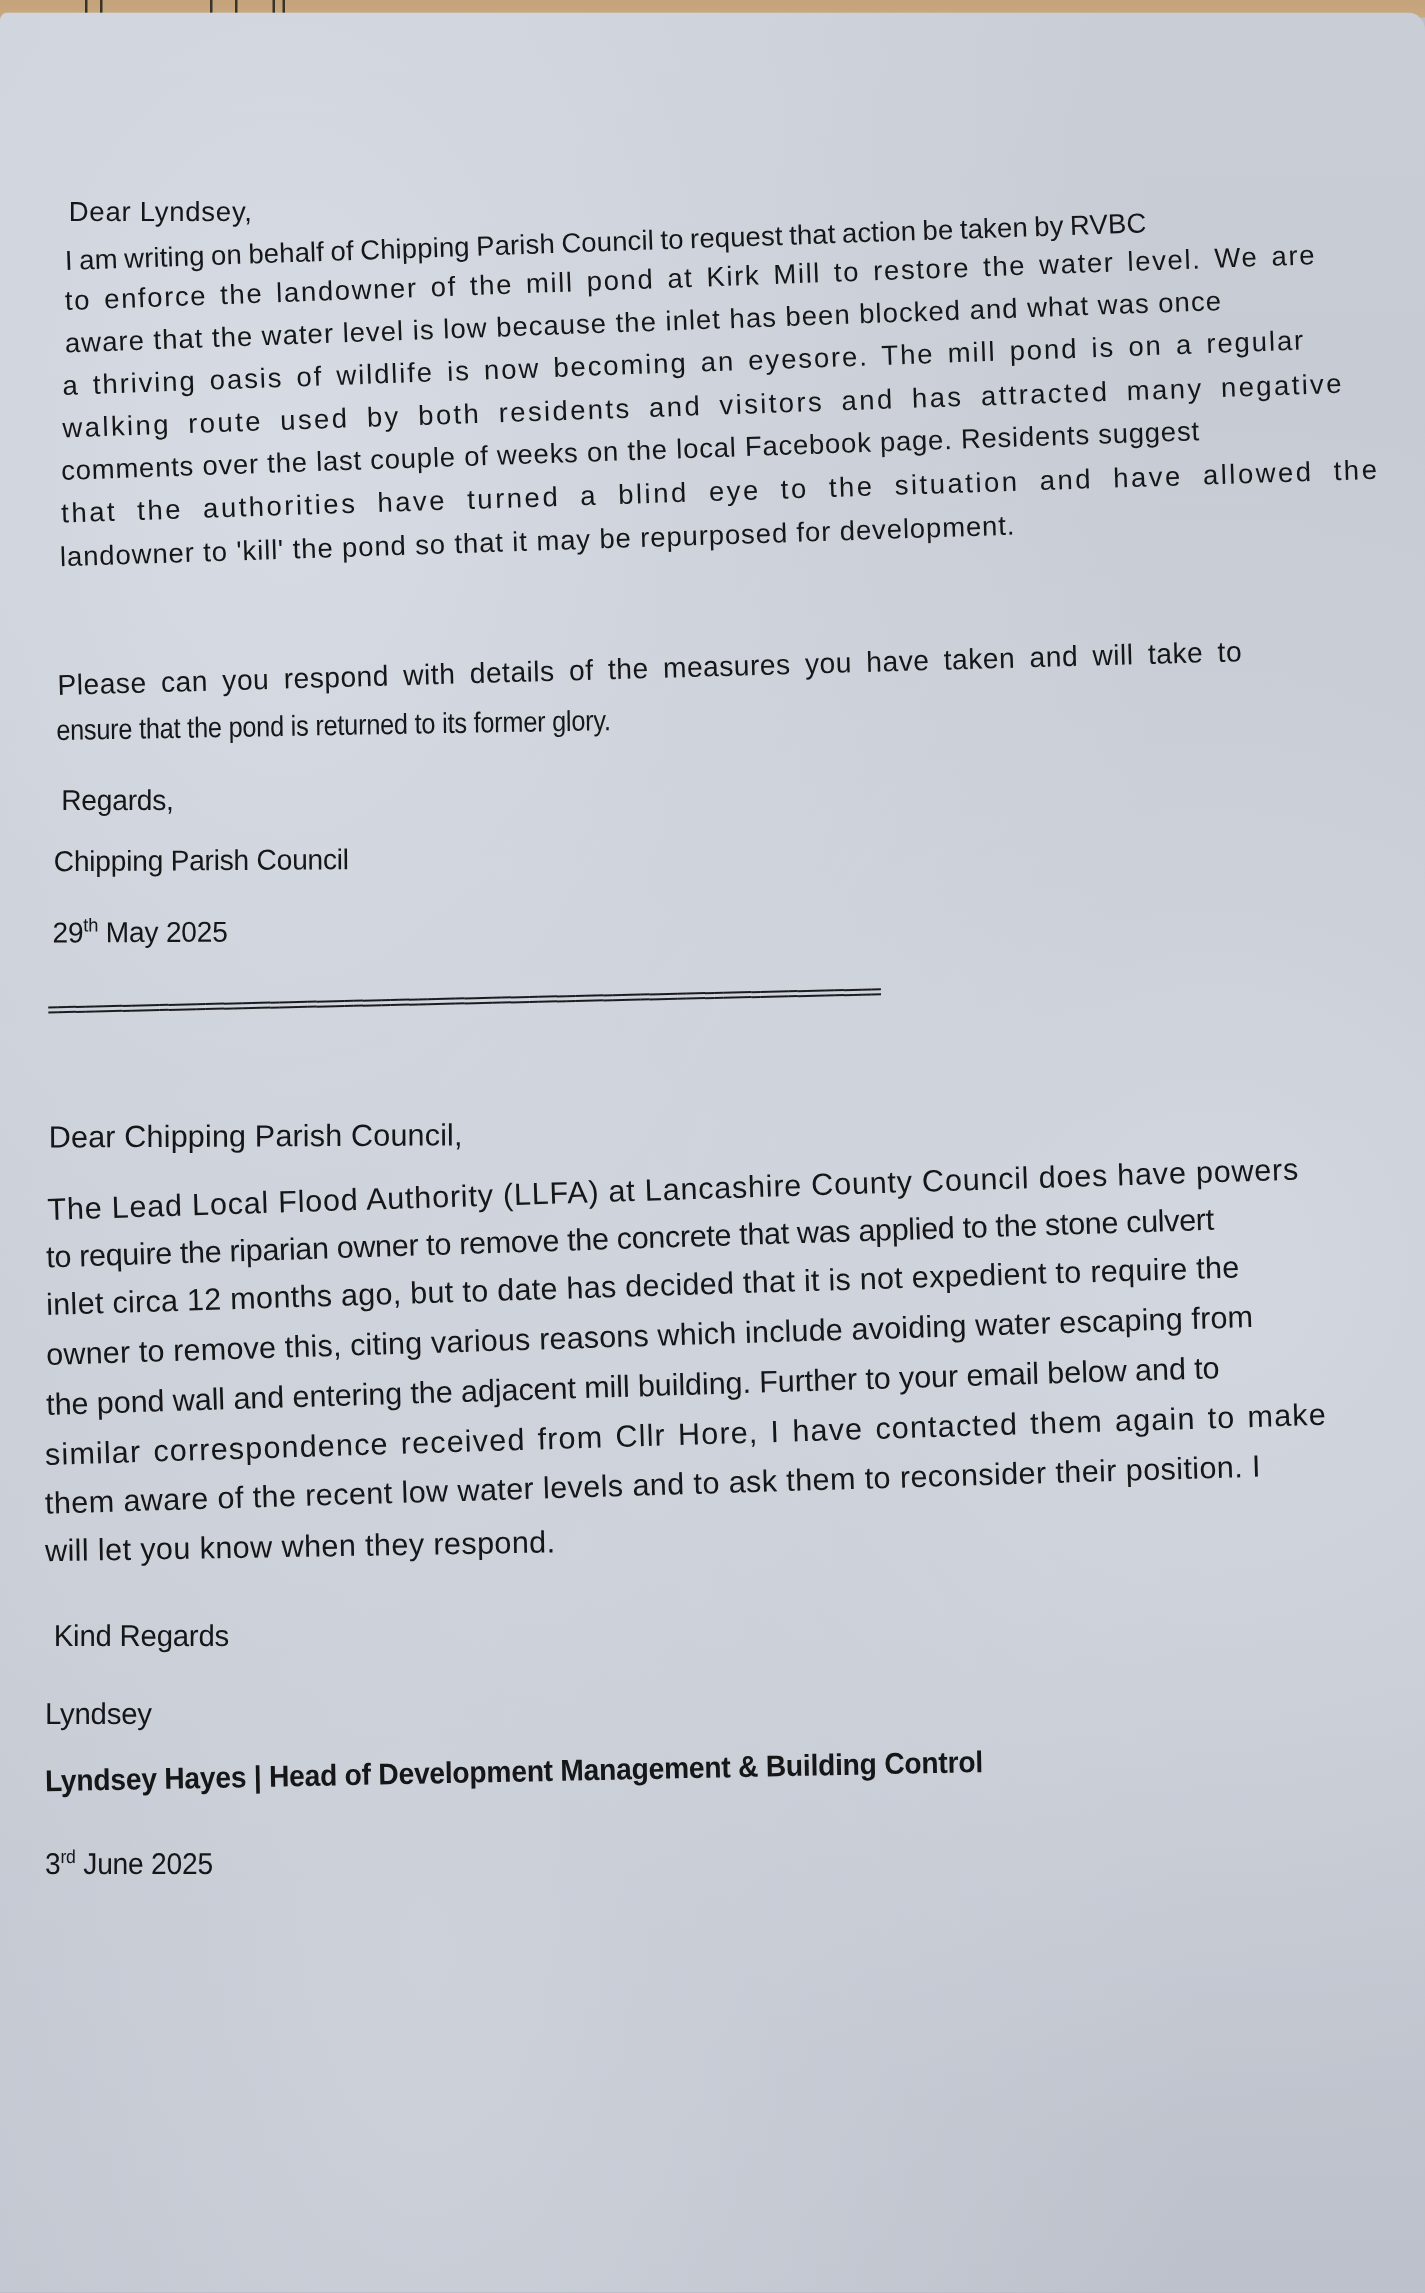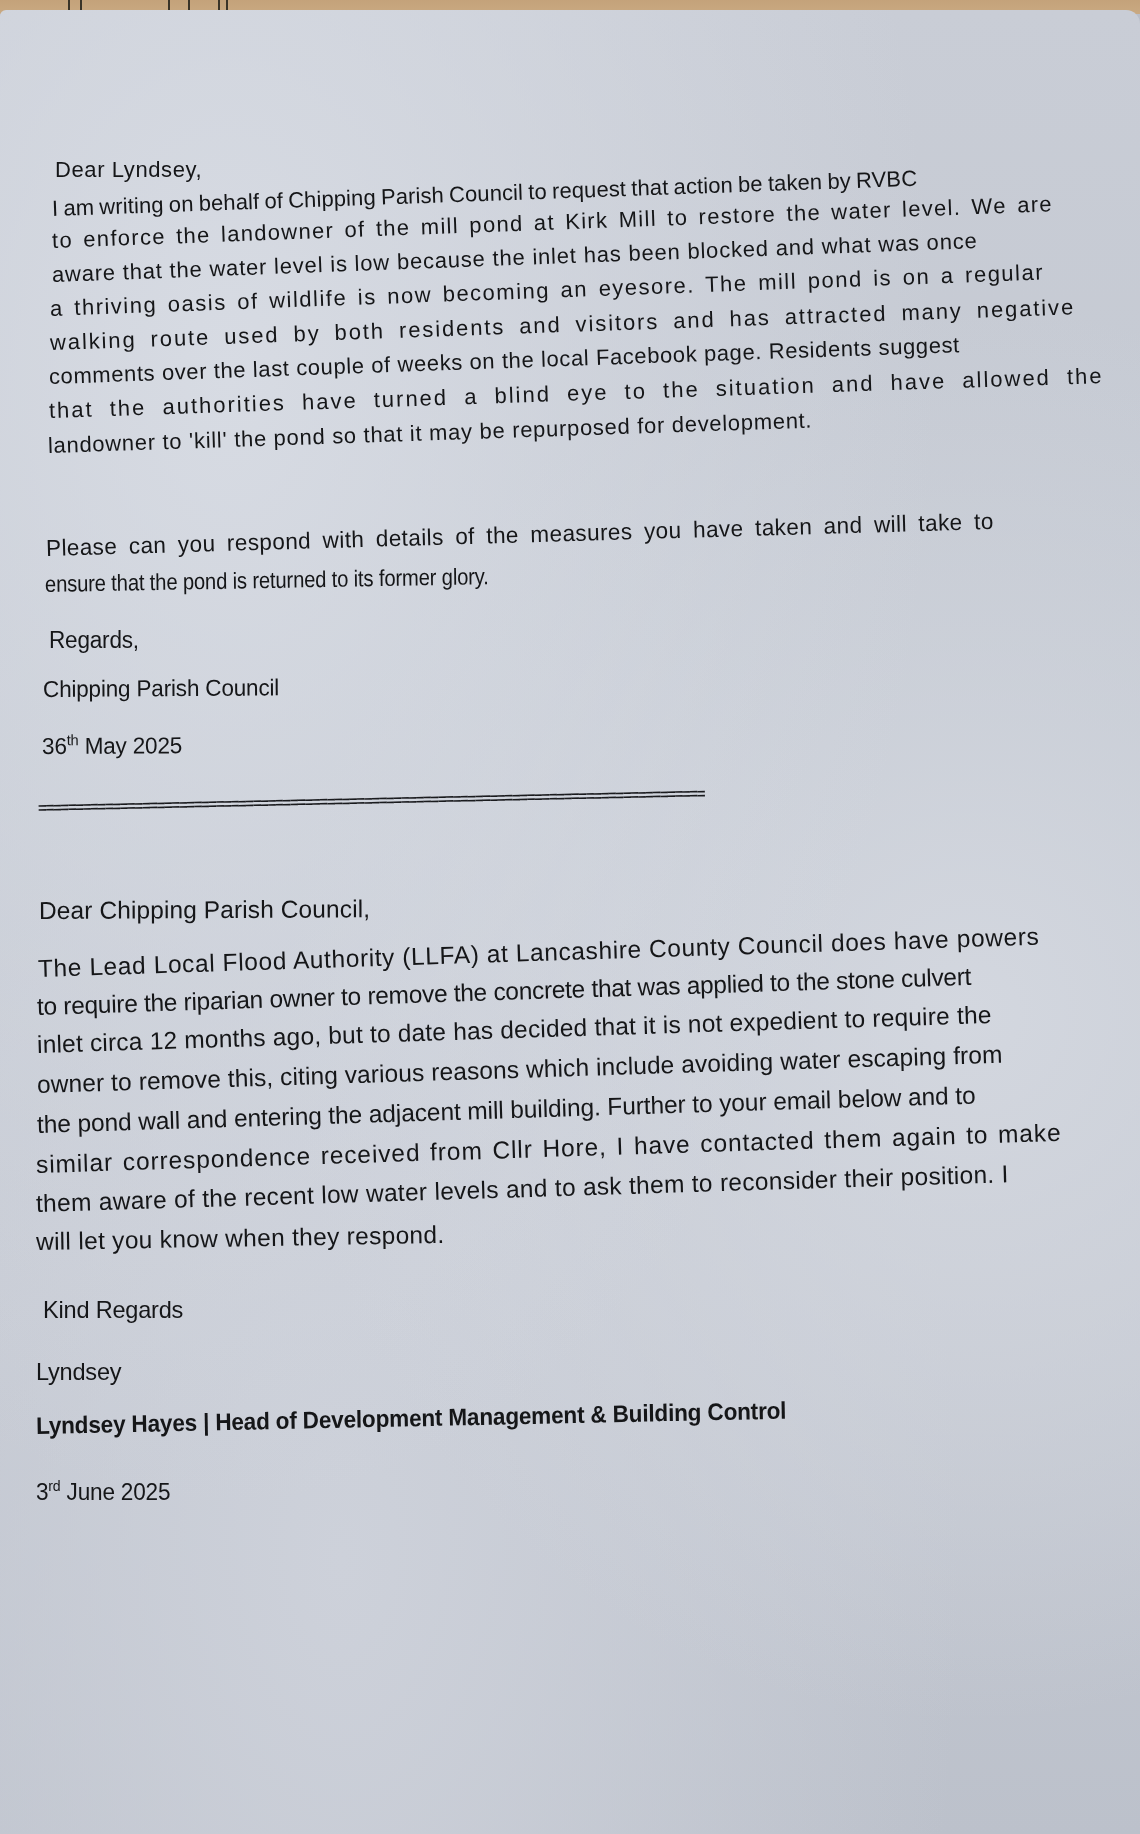--- a/index.html
+++ b/index.html
@@ -99,21 +99,21 @@
   <div class="line p1" style="left:49px; top:364px; transform: rotate(-2.0deg); letter-spacing:0.6px;">comments over the last couple of weeks on the local Facebook page. Residents suggest</div>
   <div class="line p1 p1-wide" style="left:49px; top:398px; transform: rotate(-1.9deg); letter-spacing:2.0px; word-spacing:8px;">that the authorities have turned a blind eye to the situation and have allowed the</div>
   <div class="line p1" style="left:48px; top:433px; transform: rotate(-1.9deg); letter-spacing:0.7px;">landowner to 'kill' the pond so that it may be repurposed for development.</div>
 
   <div class="line narrow" style="left:46px; top:535px; font-size:23px; letter-spacing:0.4px; word-spacing:5px; transform: scaleX(0.98) rotate(-1.6deg);">Please can you respond with details of the measures you have taken and will take to</div>
   <div class="line narrow" style="left:45px; top:571px; font-size:23px; transform: scaleX(0.88) rotate(-0.9deg);">ensure that the pond is returned to its former glory.</div>
 
   <div class="line narrow" style="left:49px; top:627px; font-size:23px; transform: scaleX(0.98) rotate(0deg);">Regards,</div>
   <div class="line narrow" style="left:43px; top:676px; font-size:23px; transform: scaleX(0.98) rotate(-0.4deg);">Chipping Parish Council</div>
   <div class="line narrow" style="left:42px; top:733px; font-size:23px; transform: scaleX(0.98) rotate(-0.3deg);">
-    <span>36</span><sup>th</sup><span> May 2025</span>
+    <span>29</span><sup>th</sup><span> May 2025</span>
   </div>
 
   <div class="divider">==========================================================================================</div>
 
   <div class="line reply" style="left:39px; top:897px; transform: rotate(-0.3deg);">Dear Chipping Parish Council,</div>
 
   <div class="line reply" style="left:38px; top:955px; transform: rotate(-1.85deg); letter-spacing:0.6px;">The Lead Local Flood Authority (LLFA) at Lancashire County Council does have powers</div>
   <div class="line reply" style="left:37px; top:993px; transform: rotate(-1.85deg); letter-spacing:-0.3px;">to require the riparian owner to remove the concrete that was applied to the stone culvert</div>
   <div class="line reply" style="left:37px; top:1031px; transform: rotate(-1.8deg); letter-spacing:0.2px;">inlet circa 12 months ago,  but to date has decided that it is not expedient to require the</div>
   <div class="line reply" style="left:37px; top:1071px; transform: rotate(-1.8deg); letter-spacing:0.1px;">owner to remove this, citing various reasons which include avoiding water escaping from</div>

